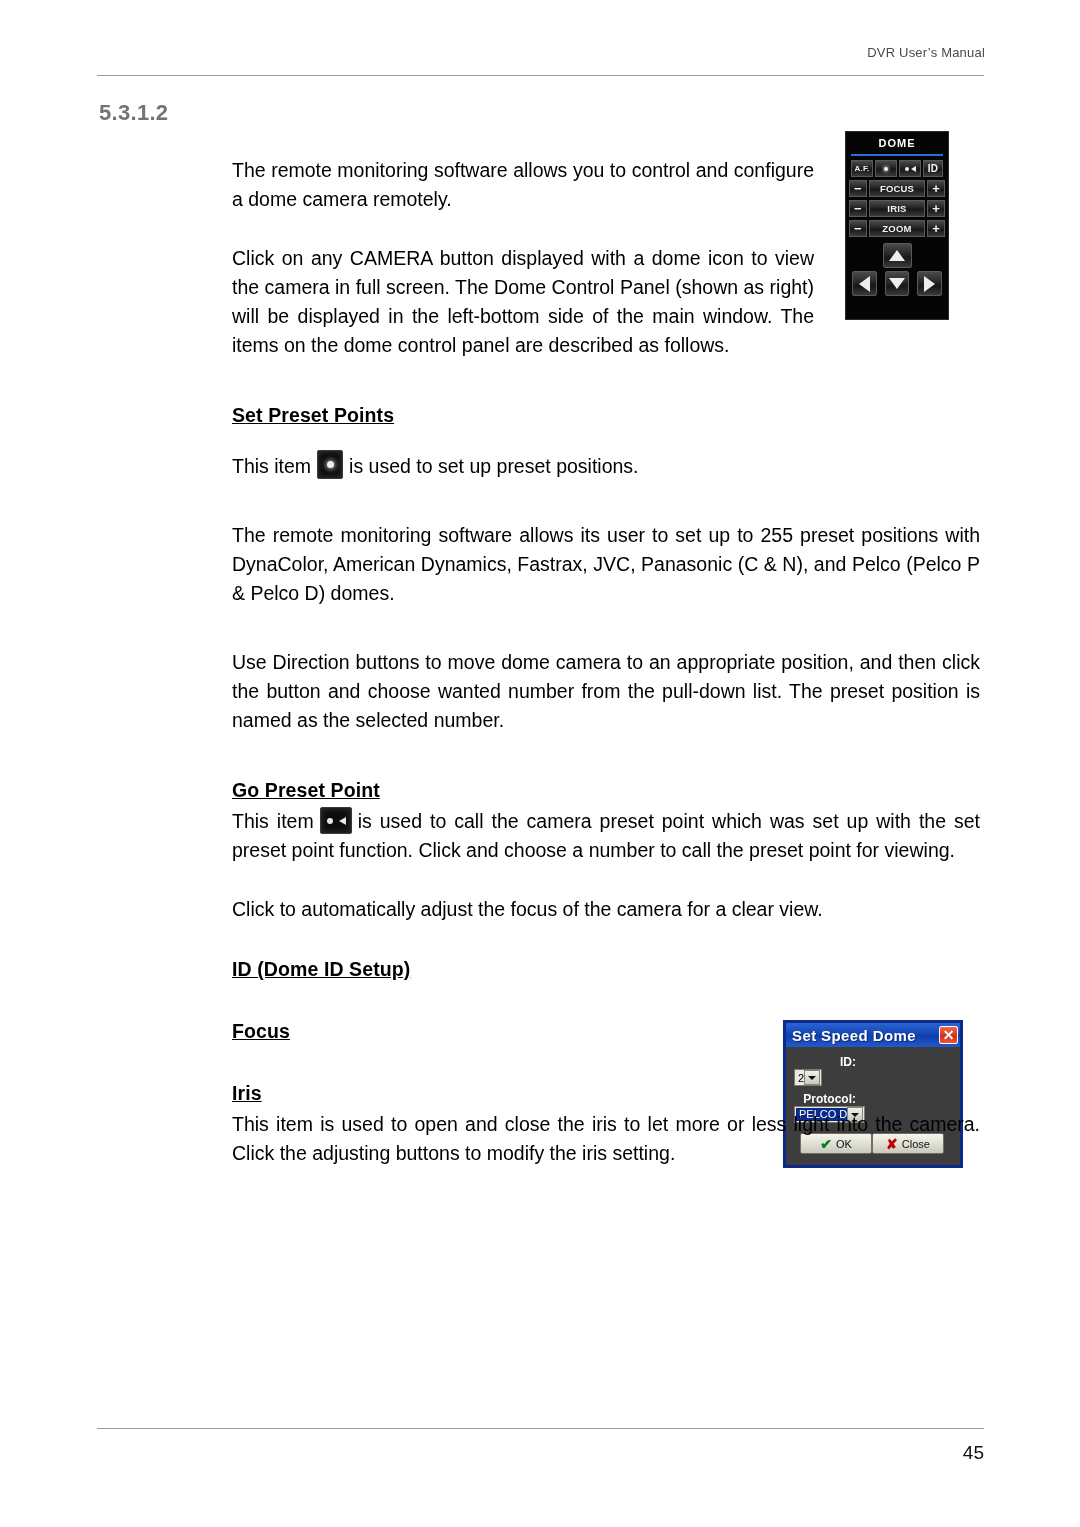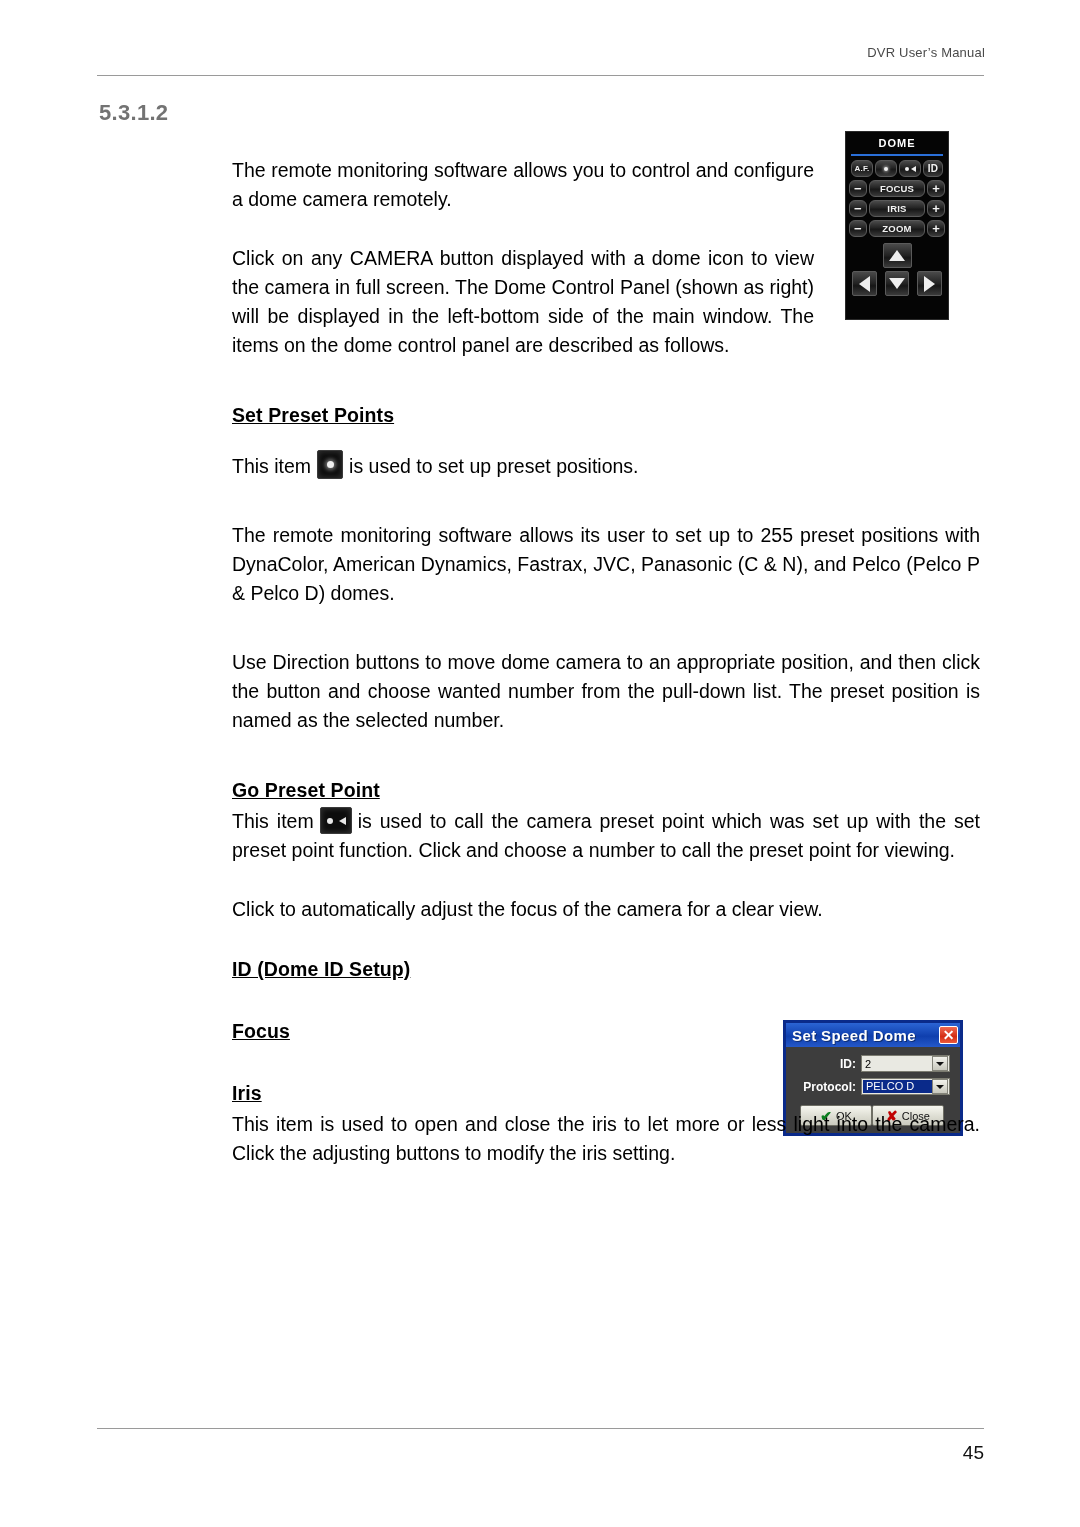--- a/index.html
+++ b/index.html
@@ -191,21 +191,21 @@
   .dome-row {
     display: flex;
     justify-content: center;
     gap: 2px;
     margin-bottom: 3px;
     padding: 0 3px;
   }
   .dbtn {
     background: linear-gradient(180deg,#4a4a4a 0%, #242424 45%, #171717 55%, #3a3a3a 100%);
     border: 1px solid #5a5a5a;
-    border-radius: 6px;
+    border-radius: 0;
     color: #f2f2f2;
     font-size: 8.5px;
     font-weight: bold;
     display: flex;
     align-items: center;
     justify-content: center;
     height: 17px;
     box-sizing: border-box;
     position: relative;
     letter-spacing: .2px;
@@ -250,21 +250,21 @@
   .tri-down { width:0;height:0;border-left:8px solid transparent;border-right:8px solid transparent;border-top:11px solid #eee; }
   .tri-left { width:0;height:0;border-top:8px solid transparent;border-bottom:8px solid transparent;border-right:11px solid #eee; }
   .tri-right { width:0;height:0;border-top:8px solid transparent;border-bottom:8px solid transparent;border-left:11px solid #eee; }
 
   
   .dlg {
     position: absolute;
     left: 783px;
     top: 1020px;
     width: 180px;
-    height: 116px;
+    height: 148px;
     background: #0a2a8a;
     border: 1px solid #0a2a8a;
     box-sizing: border-box;
     padding: 2px;
   }
   .dlg-inner {
     background: #3d3d3d;
     width: 100%;
     height: 100%;
     box-sizing: border-box;
@@ -293,22 +293,23 @@
     color: #fff;
     font-size: 14px;
     font-weight: bold;
     line-height: 16px;
     text-align: center;
     box-sizing: border-box;
   }
   .dlg-body { padding: 8px 10px 0 8px; }
   .dlg-field {
     display: flex;
-    align-items: center;
+    align-items: flex-start;
     margin-bottom: 6px;
+    flex-direction: column;
   }
   .dlg-label {
     color: #ffffff;
     font-size: 12px;
     font-weight: bold;
     text-align: right;
     width: 62px;
     margin-right: 5px;
   }
   .dlg-combo {

